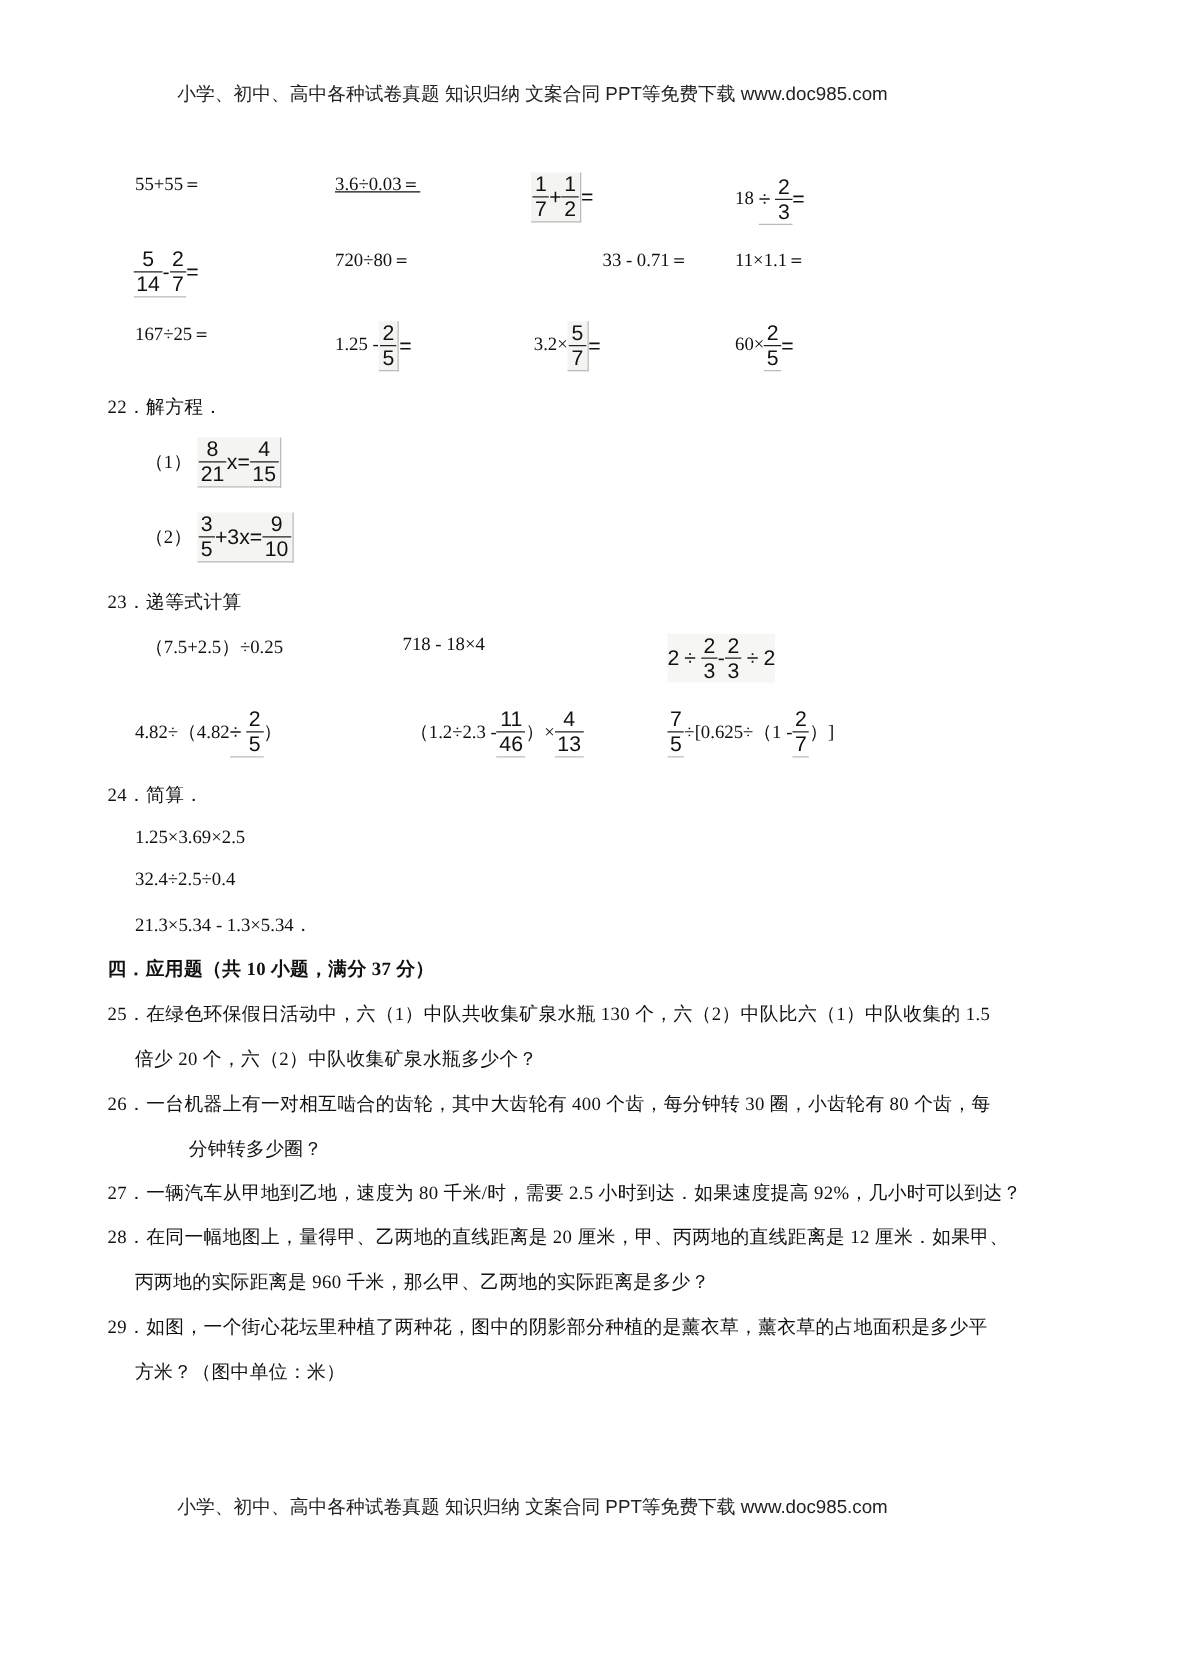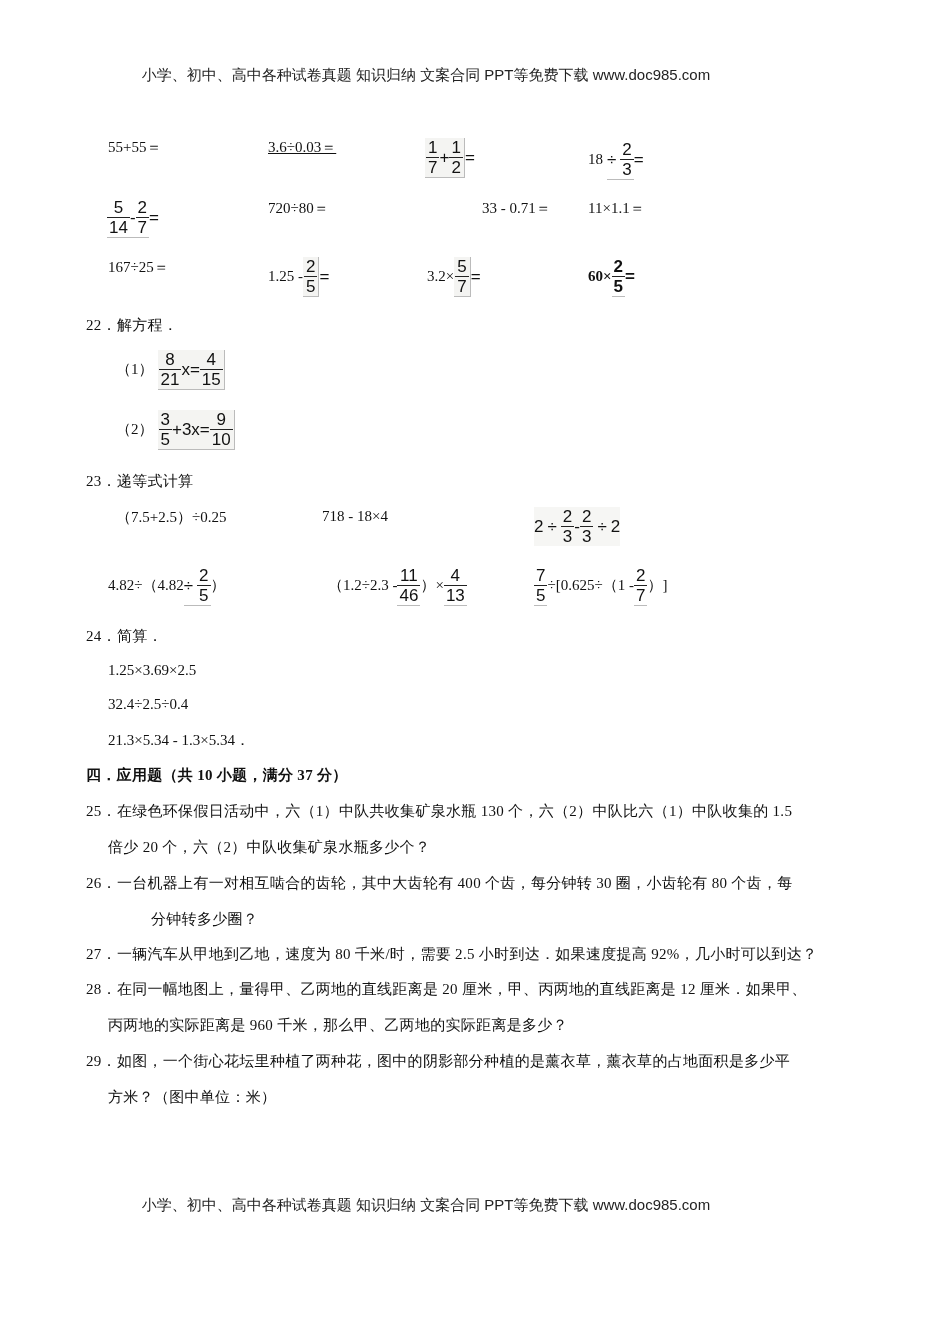--- a/index.html
+++ b/index.html
@@ -50,21 +50,21 @@
 <div class="abs t" style="left:438px; top:199px;margin-left:44px;">33 - 0.71＝</div>
 <div class="abs t" style="left:588px; top:199px;">11×1.1＝</div>
 
 <div class="abs t" style="left:108px; top:258px;">167÷25＝</div>
 <div class="abs" style="left:268px; top:257px;">
   <span class="op t">1.25 - </span><span class="box"><span class="frac"><span class="n">2</span><span class="d">5</span></span></span><span class="op sans">=</span>
 </div>
 <div class="abs" style="left:427px; top:257px;">
   <span class="op t">3.2×</span><span class="box"><span class="frac"><span class="n">5</span><span class="d">7</span></span></span><span class="op sans">=</span>
 </div>
-<div class="abs" style="left:588px; top:257px;font-weight:bold;">
+<div class="abs" style="left:588px; top:257px;">
   <span class="op t">60×</span><span class="ul"><span class="frac"><span class="n">2</span><span class="d">5</span></span></span><span class="op sans">=</span>
 </div>
 
 <div class="abs q" style="left:86px; top:316px;">22．解方程．</div>
 <div class="abs" style="left:116px; top:350px;">
   <span class="op t">（1）</span>
   <span class="box"><span class="frac"><span class="n">8</span><span class="d">21</span></span><span class="op sans">x=</span><span class="frac"><span class="n">4</span><span class="d">15</span></span></span>
 </div>
 <div class="abs" style="left:116px; top:410px;">
   <span class="op t">（2）</span>

